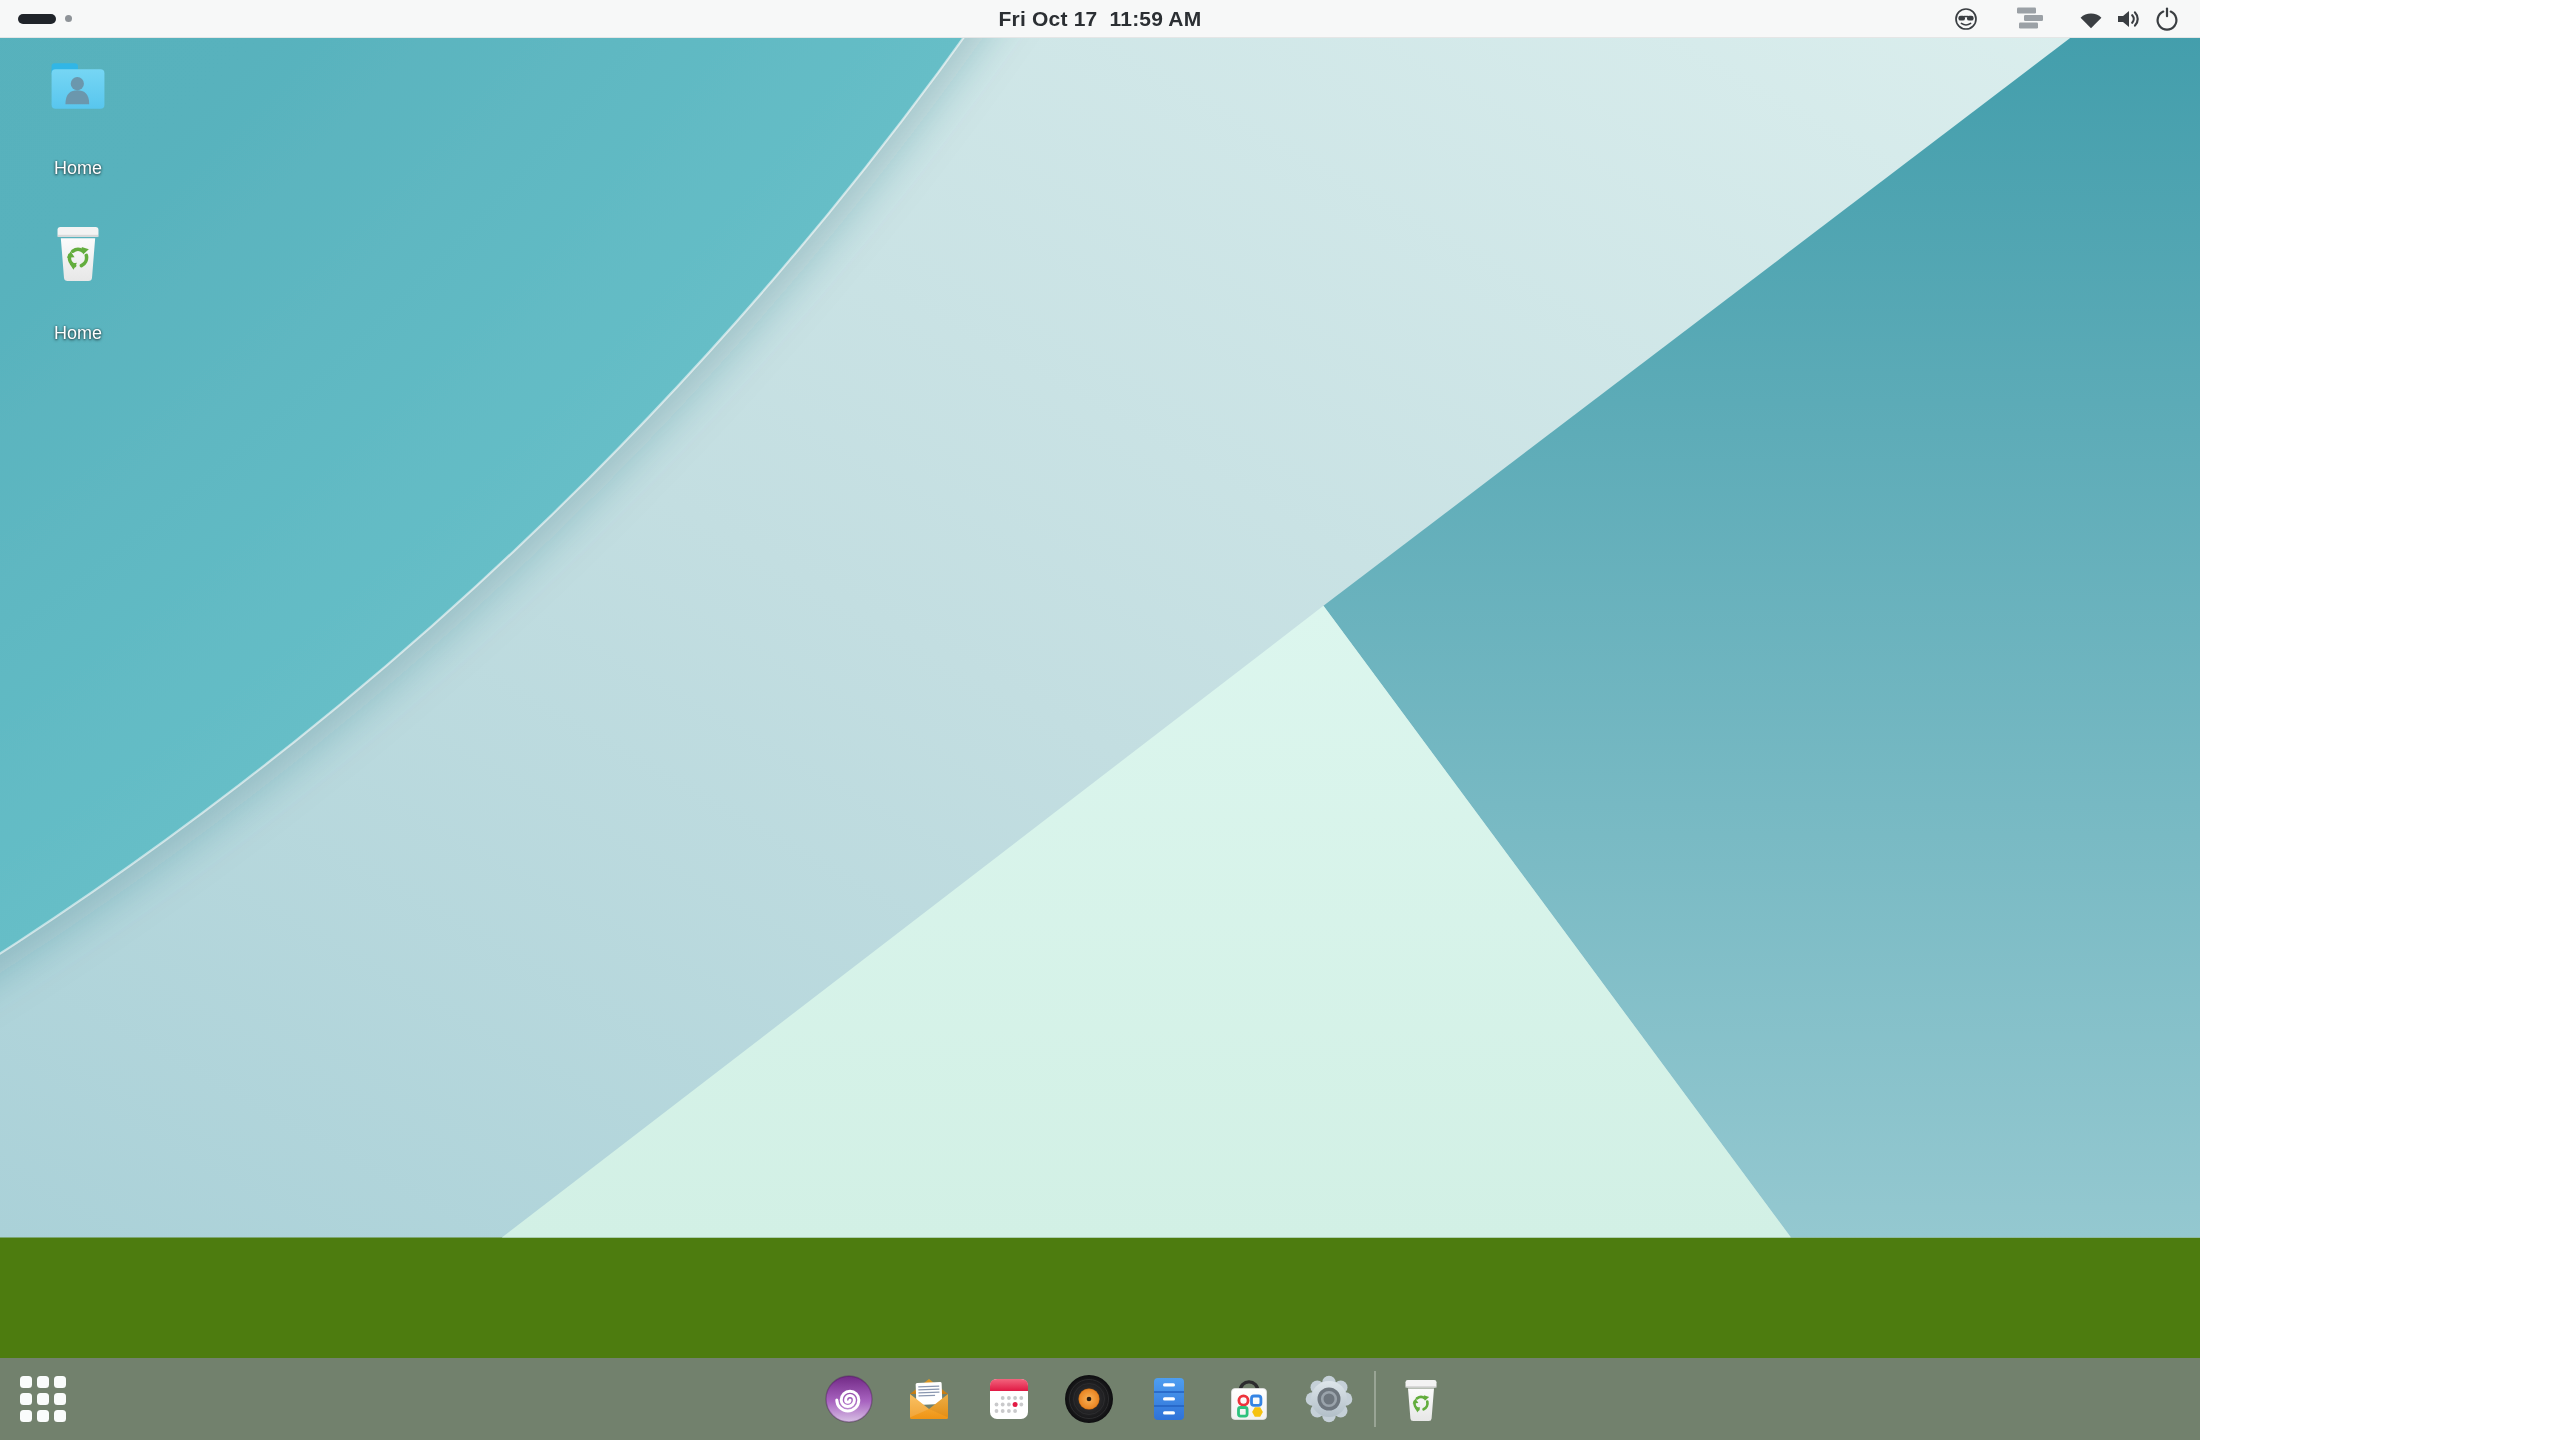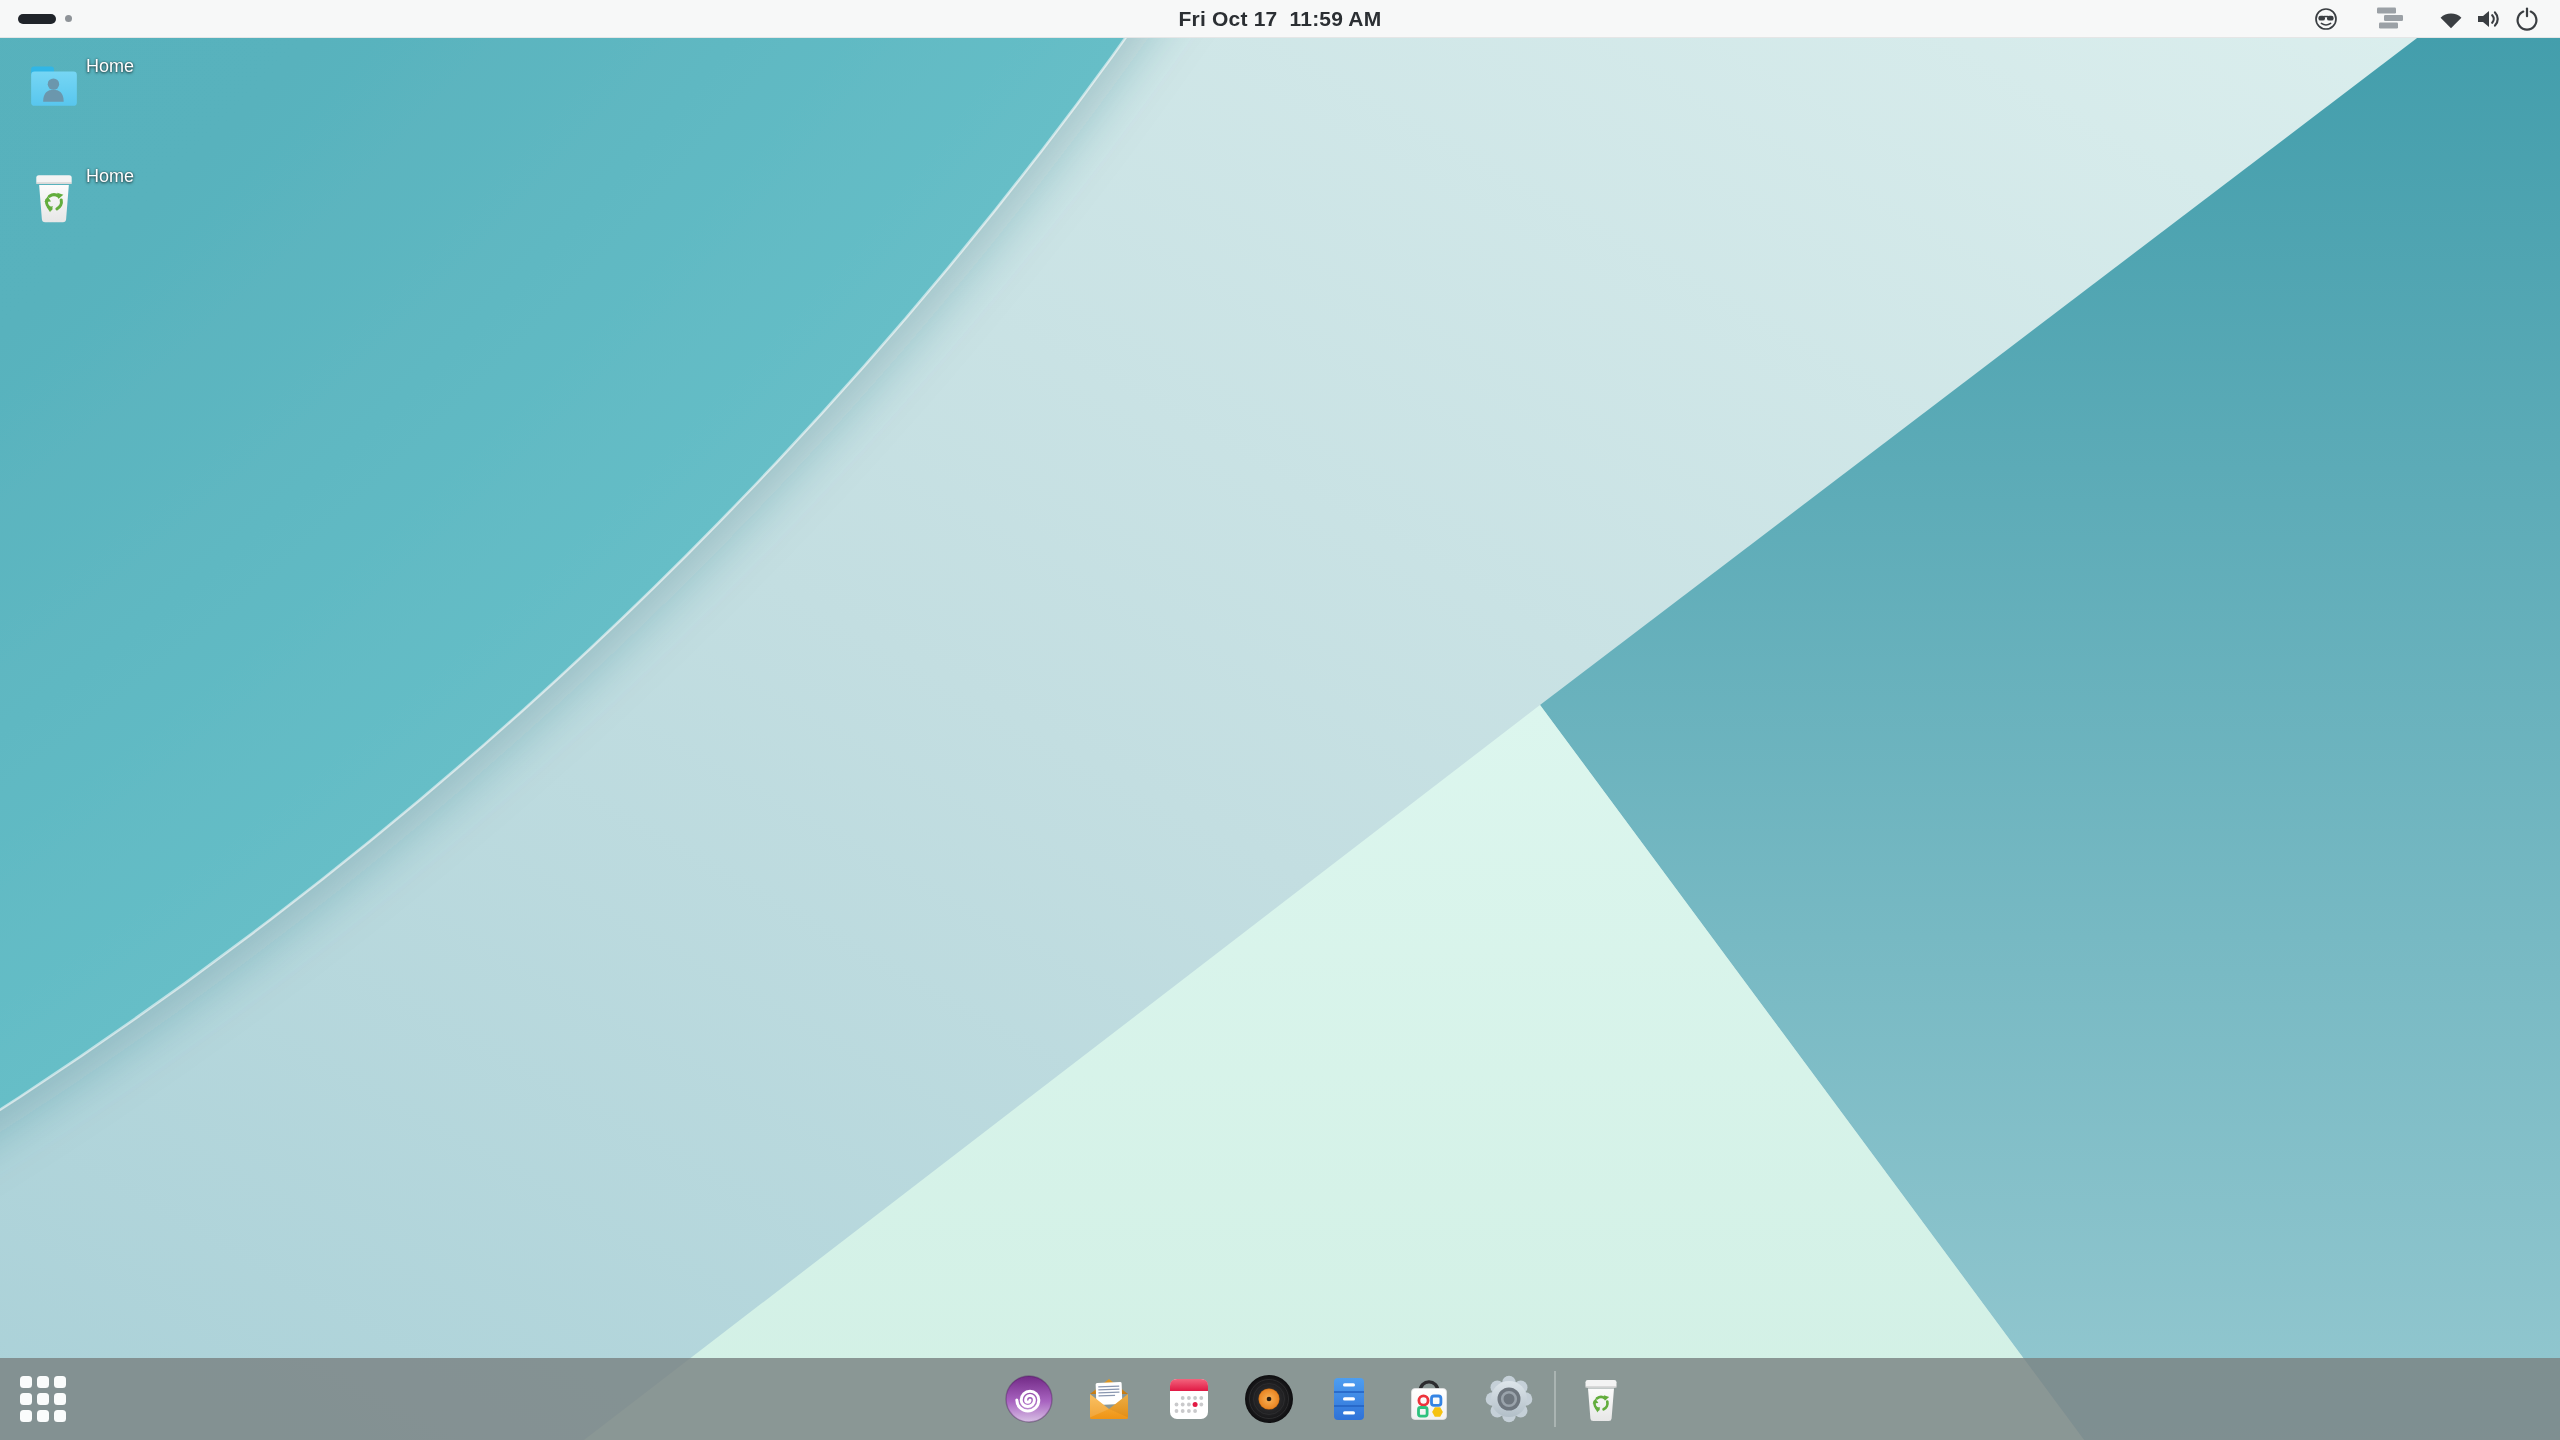--- a/index.html
+++ b/index.html
@@ -1,37 +1,37 @@
 <!DOCTYPE html>
 <html><head>
 <meta charset="utf-8">
 <style>
   html,body{margin:0;padding:0;}
   body{width:2560px;height:1440px;overflow:hidden;font-family:"Liberation Sans","DejaVu Sans",sans-serif;}
-  .screen{position:relative;width:2560px;height:1440px;overflow:hidden;background:#4d7c0f;}
+  .screen{position:relative;width:2200px;height:1440px;overflow:hidden;background:#4d7c0f;}
   .wallpaper{position:absolute;inset:0;display:block;}
 
   
   .panel{position:absolute;top:0;left:0;right:0;height:37px;background:#f7f8f8;
          border-bottom:1px solid rgba(0,0,0,0.07);z-index:30;}
   .panel-left{position:absolute;left:18px;top:0;height:37px;display:flex;align-items:center;gap:9px;}
   .ws-pill{width:38px;height:10px;border-radius:6px;background:#20242a;}
   .ws-dot{width:7px;height:7px;border-radius:50%;background:#8e9398;}
   .clock{position:absolute;left:0;right:0;top:0;height:37px;display:flex;align-items:center;justify-content:center;
          font-size:21px;font-weight:700;color:#2b2f33;white-space:pre;letter-spacing:.2px;}
   .panel-right{position:absolute;right:20px;top:0;height:37px;display:flex;align-items:center;}
   .pri{display:flex;align-items:center;justify-content:center;height:37px;}
   .pri svg{display:block;}
   .sp-lg{margin-right:37px;}
   .sp-md{margin-right:34px;}
   .sp-sm{margin-right:11px;}
 
   
   .desktop-icons{position:absolute;left:22px;top:50px;z-index:10;display:flex;flex-direction:column;}
-  .desk-item{width:112px;display:flex;flex-direction:row;margin-bottom:36px;cursor:default;}
+  .desk-item{width:112px;display:flex;flex-direction:column;align-items:center;margin-bottom:36px;cursor:default;gap:28px;}
   .desk-item svg{display:block;}
   .desk-label{margin-top:6px;font-size:18px;font-weight:500;color:#ffffff;
               text-shadow:0 1px 3px rgba(0,0,0,.7),0 0 2px rgba(0,0,0,.45);}
 
   
   .dock{position:absolute;left:0;right:0;bottom:0;height:82px;background:rgba(122,130,130,0.82);z-index:30;}
   .app-grid{position:absolute;left:20px;top:50%;transform:translateY(-50%);
             display:grid;grid-template-columns:repeat(3,12px);grid-auto-rows:12px;gap:5px;cursor:pointer;}
   .app-grid i{display:block;width:12px;height:12px;border-radius:3.5px;background:#fafcfc;}
   .dock-apps{position:absolute;top:50%;left:50%;transform:translate(calc(-50% + 35px),-50%);

